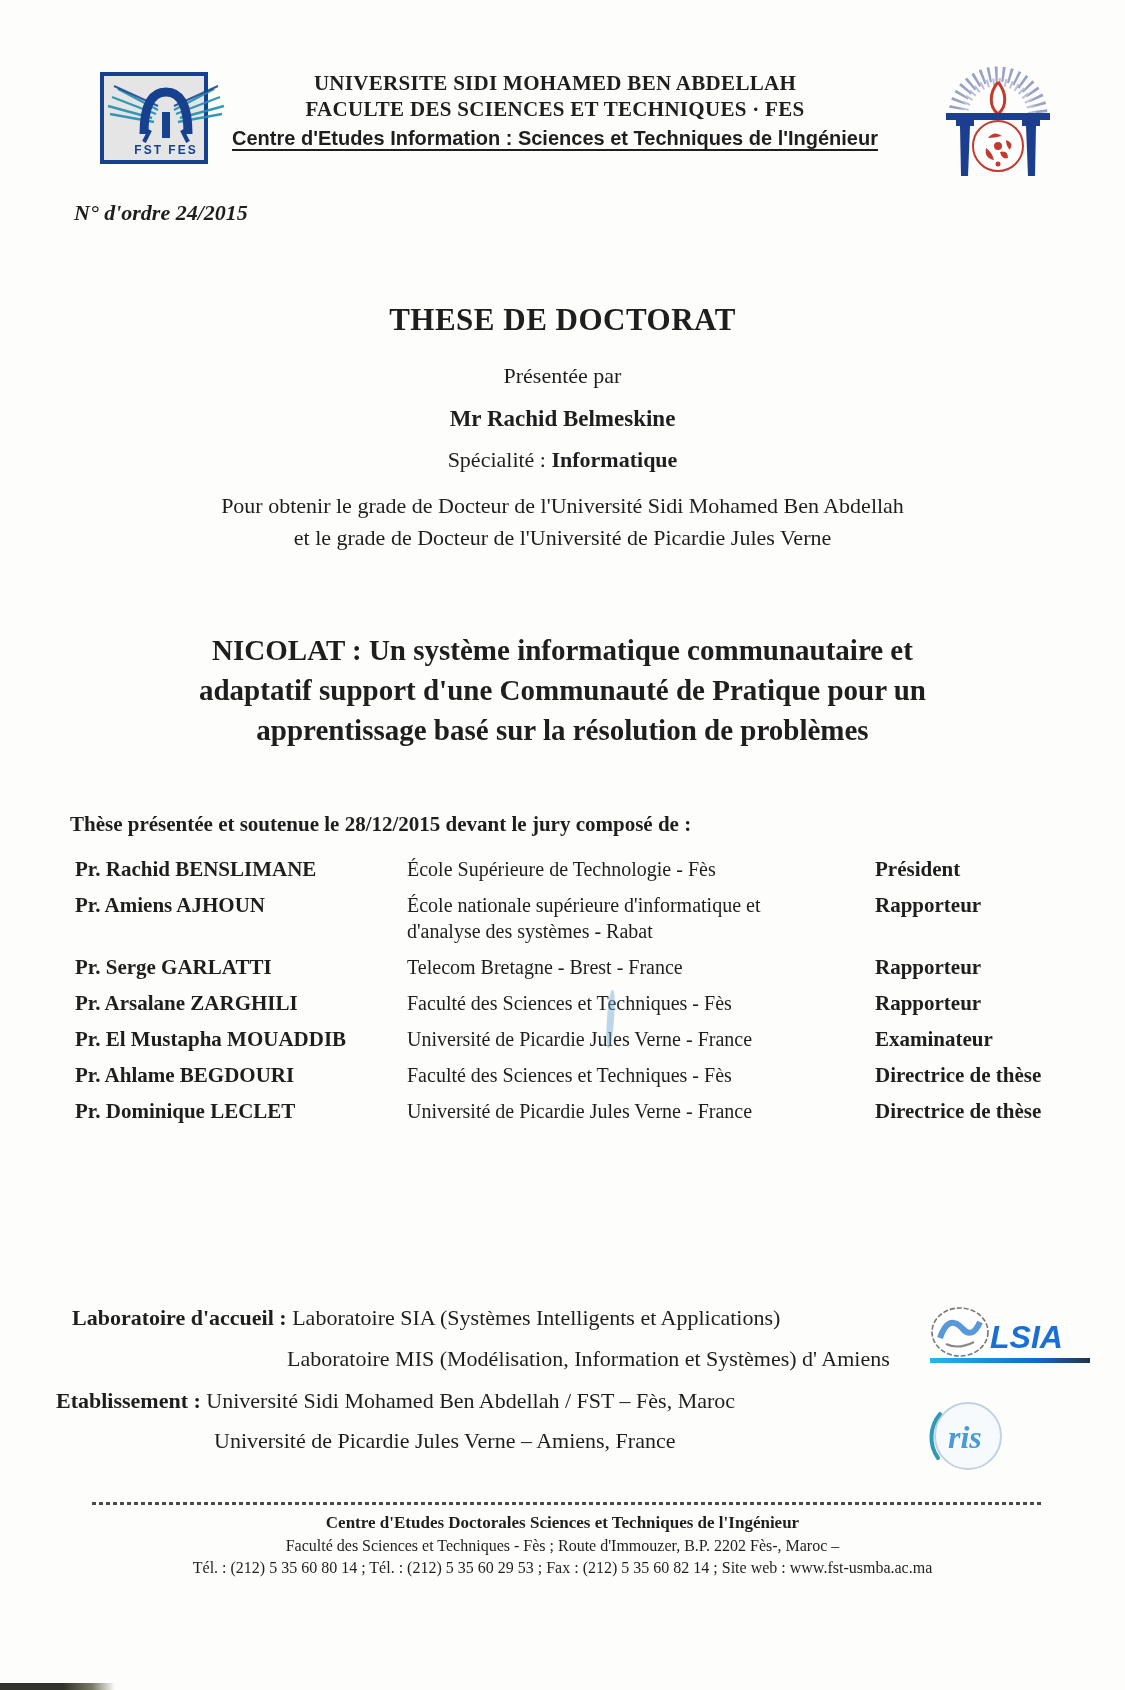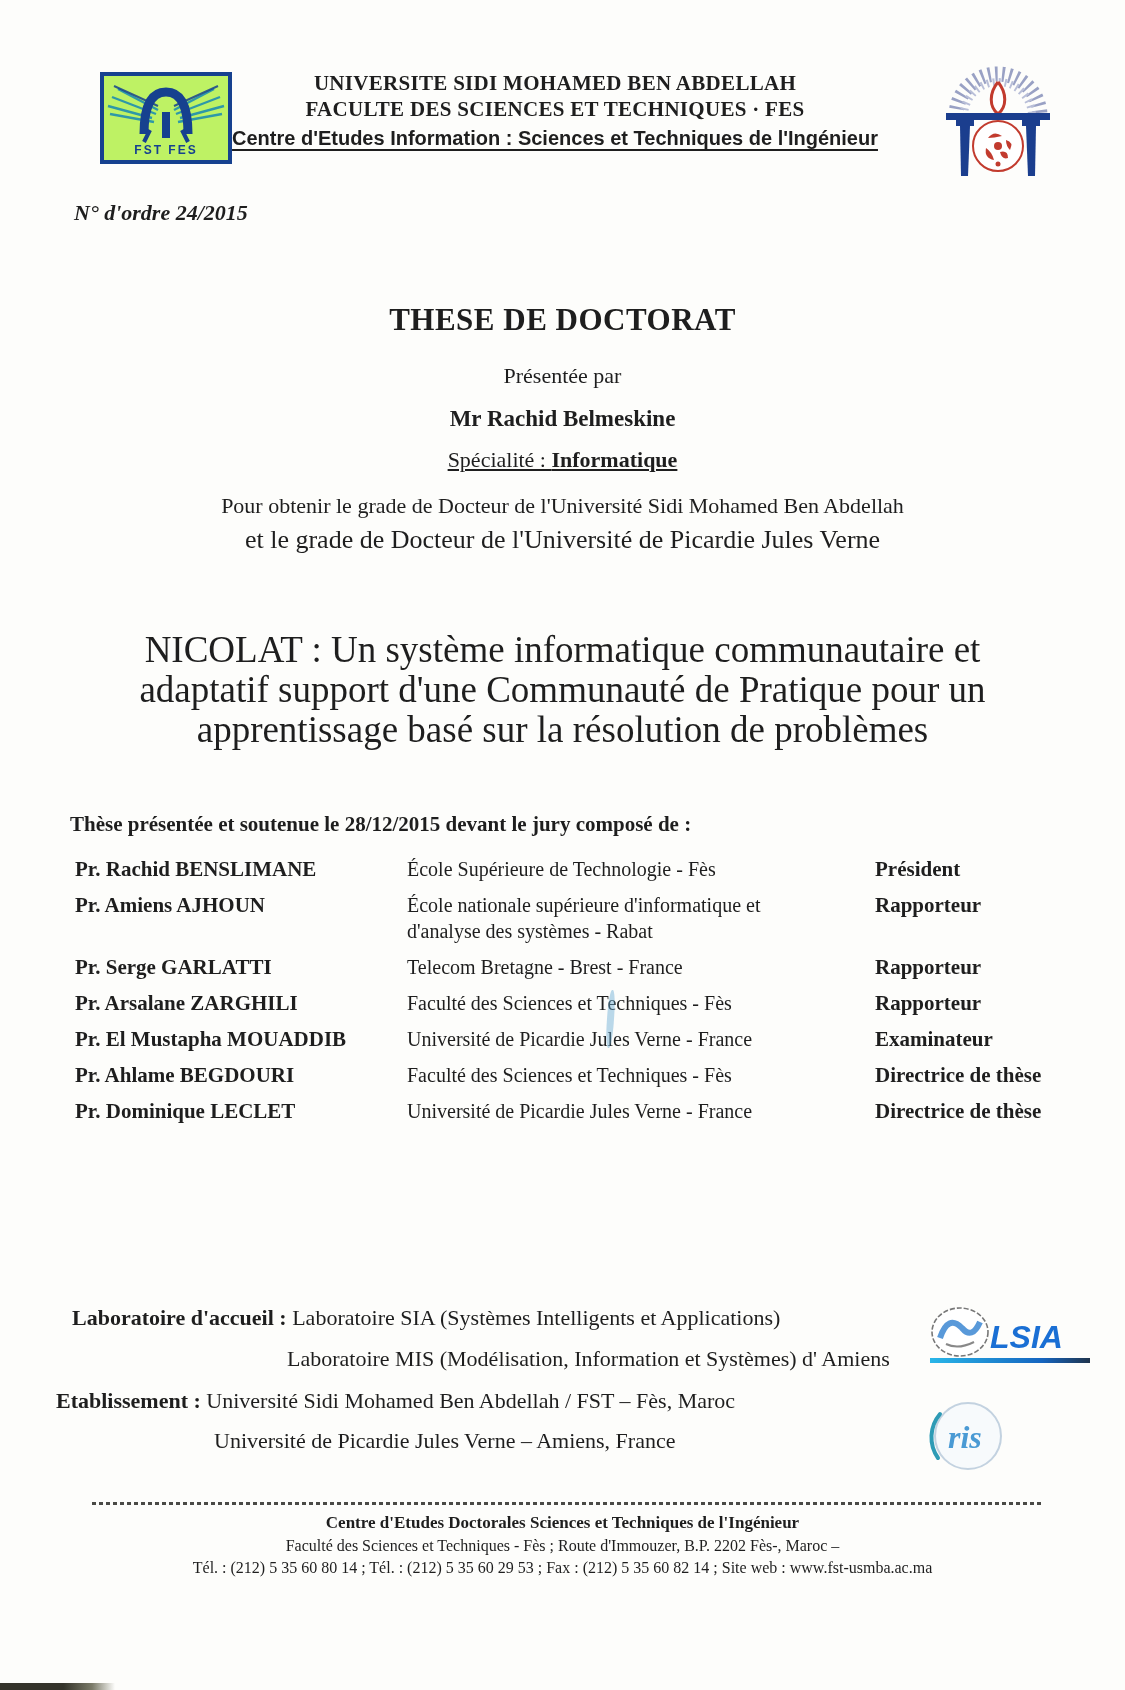--- a/index.html
+++ b/index.html
@@ -9,48 +9,48 @@
     font-family:"Liberation Serif","DejaVu Serif",serif;
     color:#1e1e1e;
     position:relative;
     overflow:hidden;
   }
   .abs{position:absolute;}
   .center-line{position:absolute;left:0;width:1125px;text-align:center;}
 
   
   .fst-logo{
-    left:100px;top:72px;width:132px;height:92px;
-    border:4px solid #16418f;background:#bef264;box-sizing:border-box;
+    left:100px;top:72px;width:108px;height:92px;
+    border:4px solid #16418f;background:#e5e5e5;box-sizing:border-box;
   }
   .header-text{top:70px;left:205px;width:700px;text-align:center;}
   .header-line1,.header-line2{
     font-weight:bold;font-size:21px;letter-spacing:.3px;line-height:26px;
   }
   .header-line3{
     font-family:"Liberation Sans",sans-serif;
     font-weight:bold;font-size:20px;margin-top:5px;
     text-decoration:underline;text-underline-offset:4px;
     text-decoration-thickness:2px;
   }
   .usmba-emblem{left:942px;top:56px;width:112px;height:130px;}
 
   
   .order-number{left:74px;top:200px;font-style:italic;font-weight:bold;font-size:22px;}
 
   
   .doc-heading{top:302px;font-size:31px;font-weight:bold;letter-spacing:.5px;}
   .presented-by{top:363px;font-size:22px;}
   .author{top:406px;font-size:23px;font-weight:bold;}
-  .specialty{top:447px;font-size:22px;text-decoration:underline;}
+  .specialty{top:447px;font-size:22px;}
   .specialty b{font-weight:bold;}
   .grade1{top:493px;font-size:22px;}
-  .grade2{top:525px;font-size:26px;}
-
-  .main-title{top:630px;font-size:37px;font-weight:normal;line-height:40px;}
+  .grade2{top:525px;font-size:22px;}
+
+  .main-title{top:630px;font-size:29px;font-weight:bold;line-height:40px;}
 
   
   .jury-intro{left:70px;top:812px;font-weight:bold;font-size:21px;}
   .jury-table{left:75px;top:856px;width:1000px;}
   .jury-row{display:flex;align-items:flex-start;margin-bottom:10px;gap:44px;}
   .jury-name{width:288px;font-weight:bold;font-size:21px;line-height:26px;flex:none;}
   .jury-inst{width:412px;font-size:20px;line-height:26px;flex:none;}
   .jury-role{width:290px;font-weight:bold;font-size:21px;line-height:26px;flex:none;padding-left:12px;}
 
   .blue-smudge{

